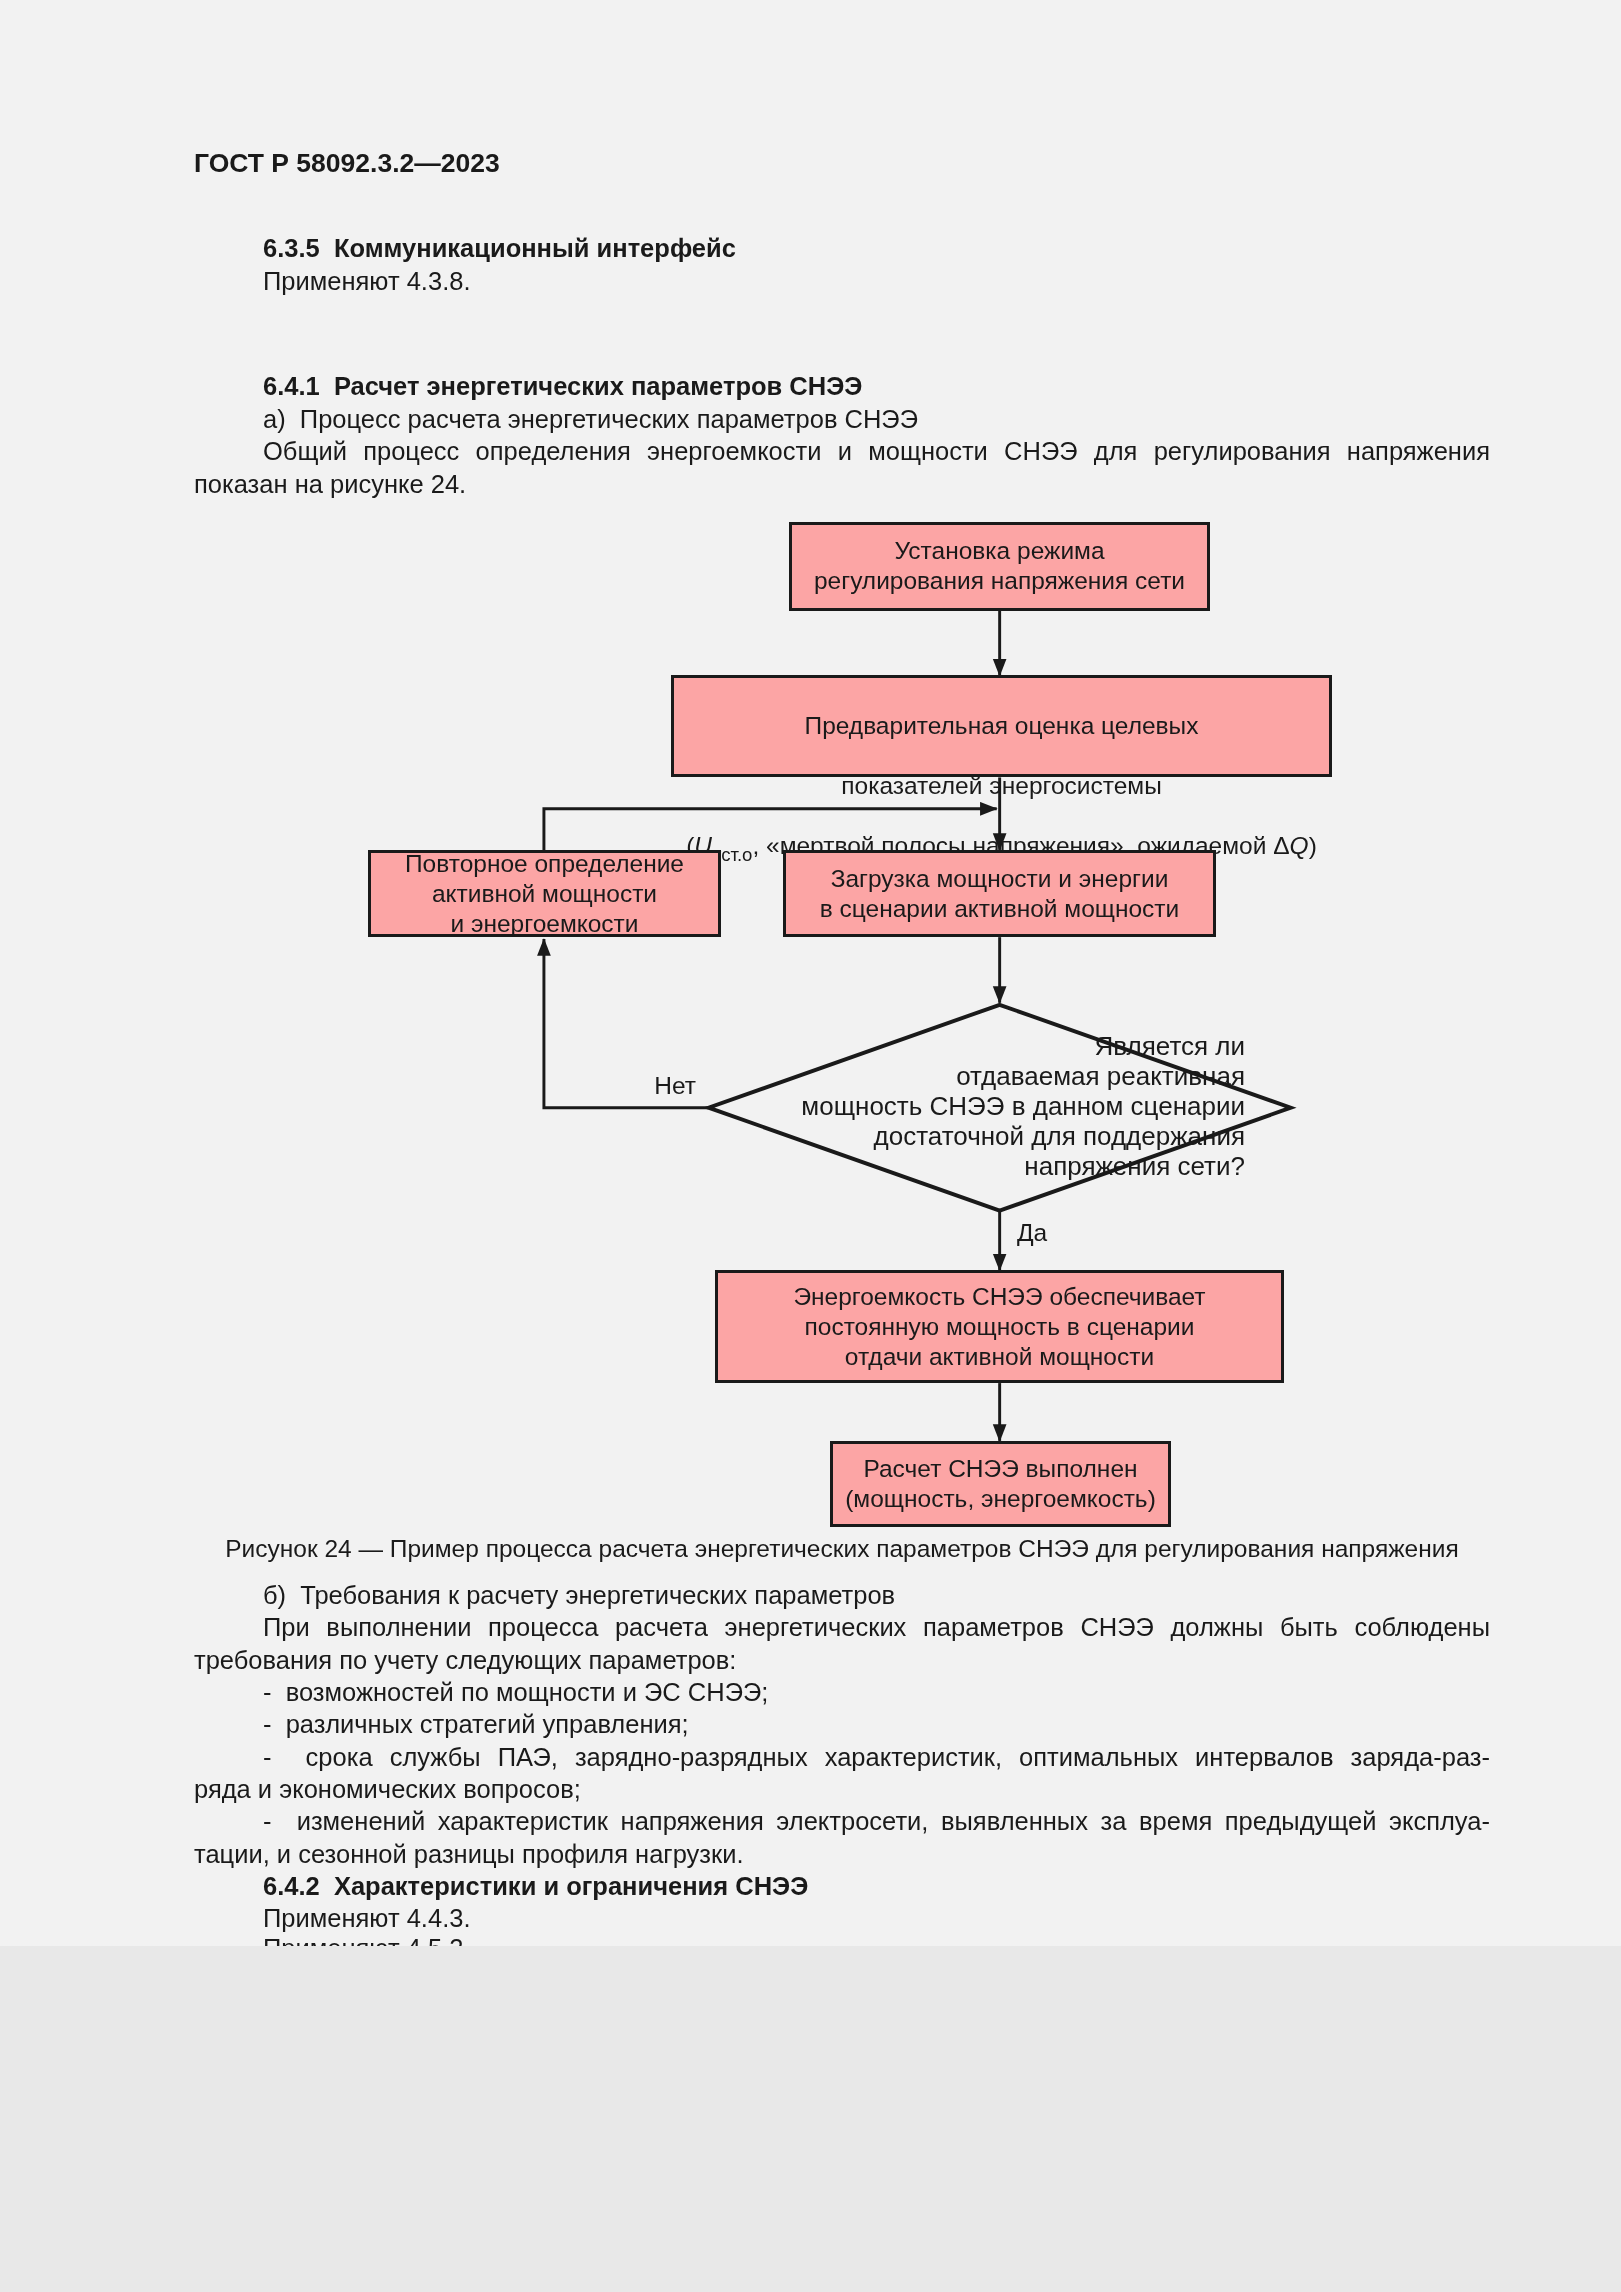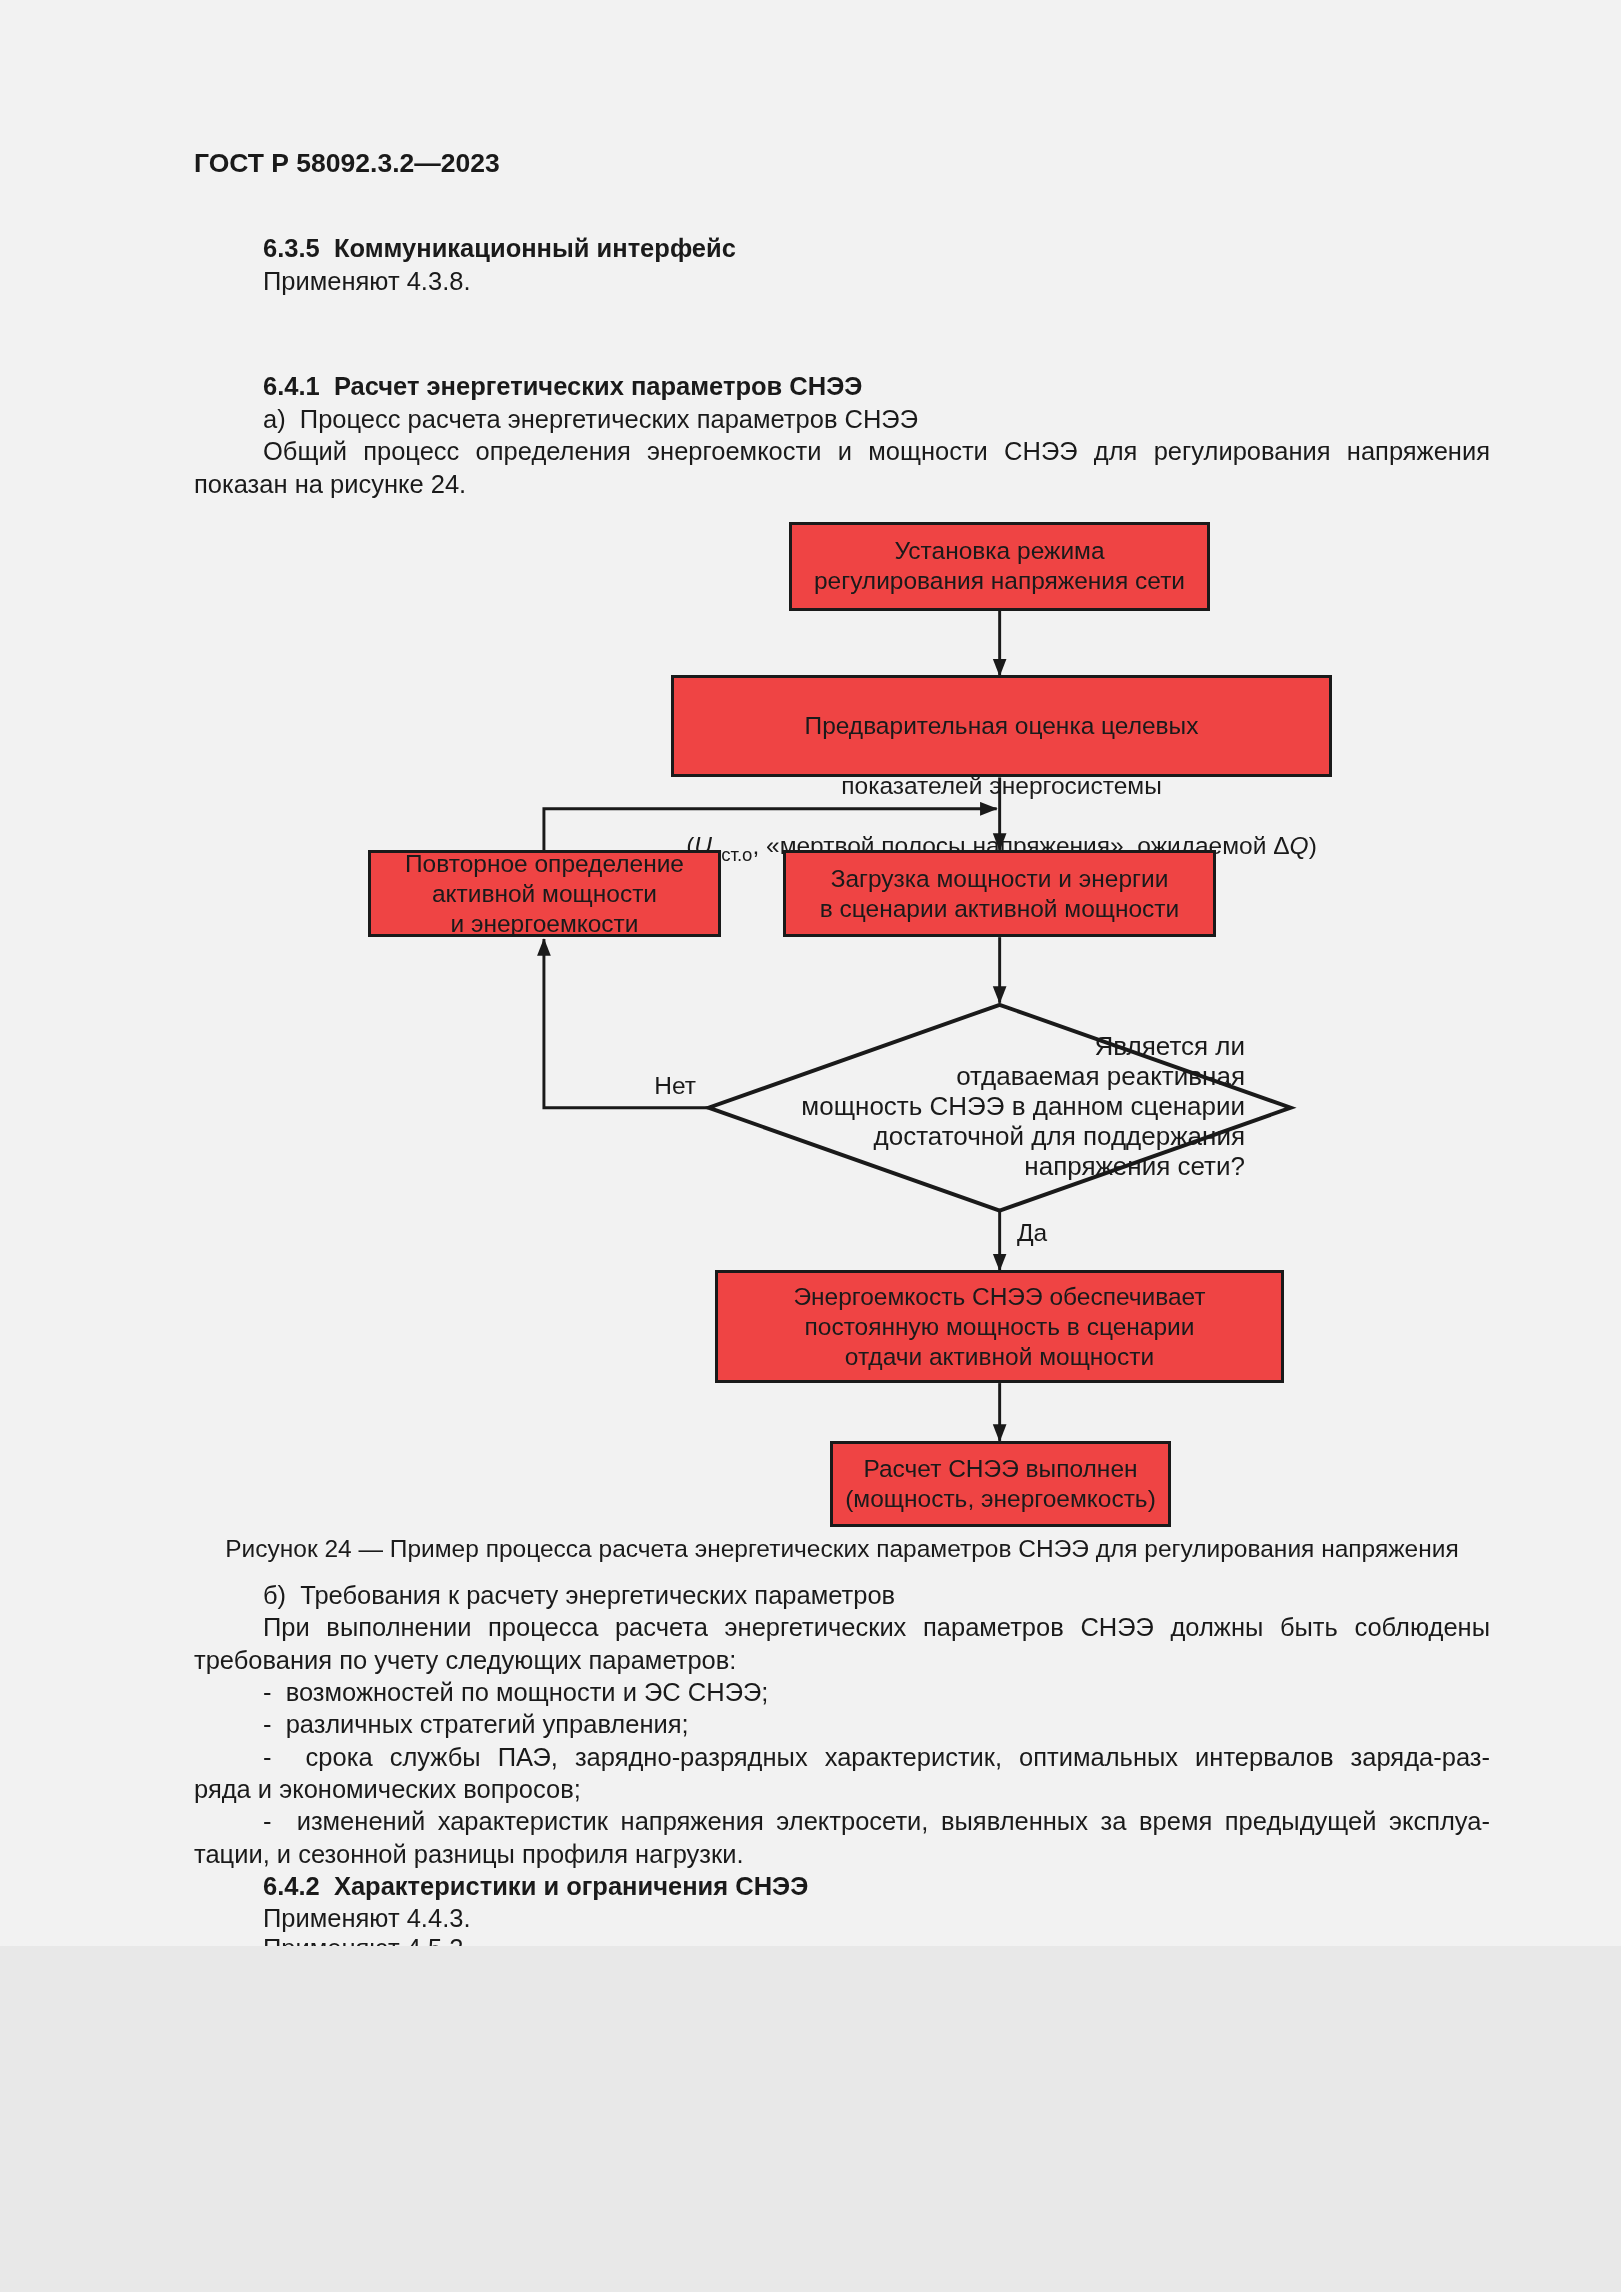--- a/index.html
+++ b/index.html
@@ -17,21 +17,21 @@
   .ln{position:absolute;white-space:pre-line;}
   .b{font-weight:bold;}
   .just{text-align:justify;text-align-last:justify;}
   .center{text-align:center;}
   
   .fc{position:absolute;left:0;top:500px;width:1621px;height:1037px;}
   .fc svg{position:absolute;left:0;top:0;}
   .node{
     position:absolute;
     border:3.9px solid #1a1a1a;
-    background:#ef4444;
+    background:#fca5a5;
     display:flex;align-items:center;justify-content:center;
     font-size:24.5px;line-height:30px;text-align:center;
     white-space:pre-line;
     box-sizing:border-box;
   }
   .dtext{
     position:absolute;
     font-size:26px;line-height:30px;text-align:right;
     white-space:pre-line;
   }

